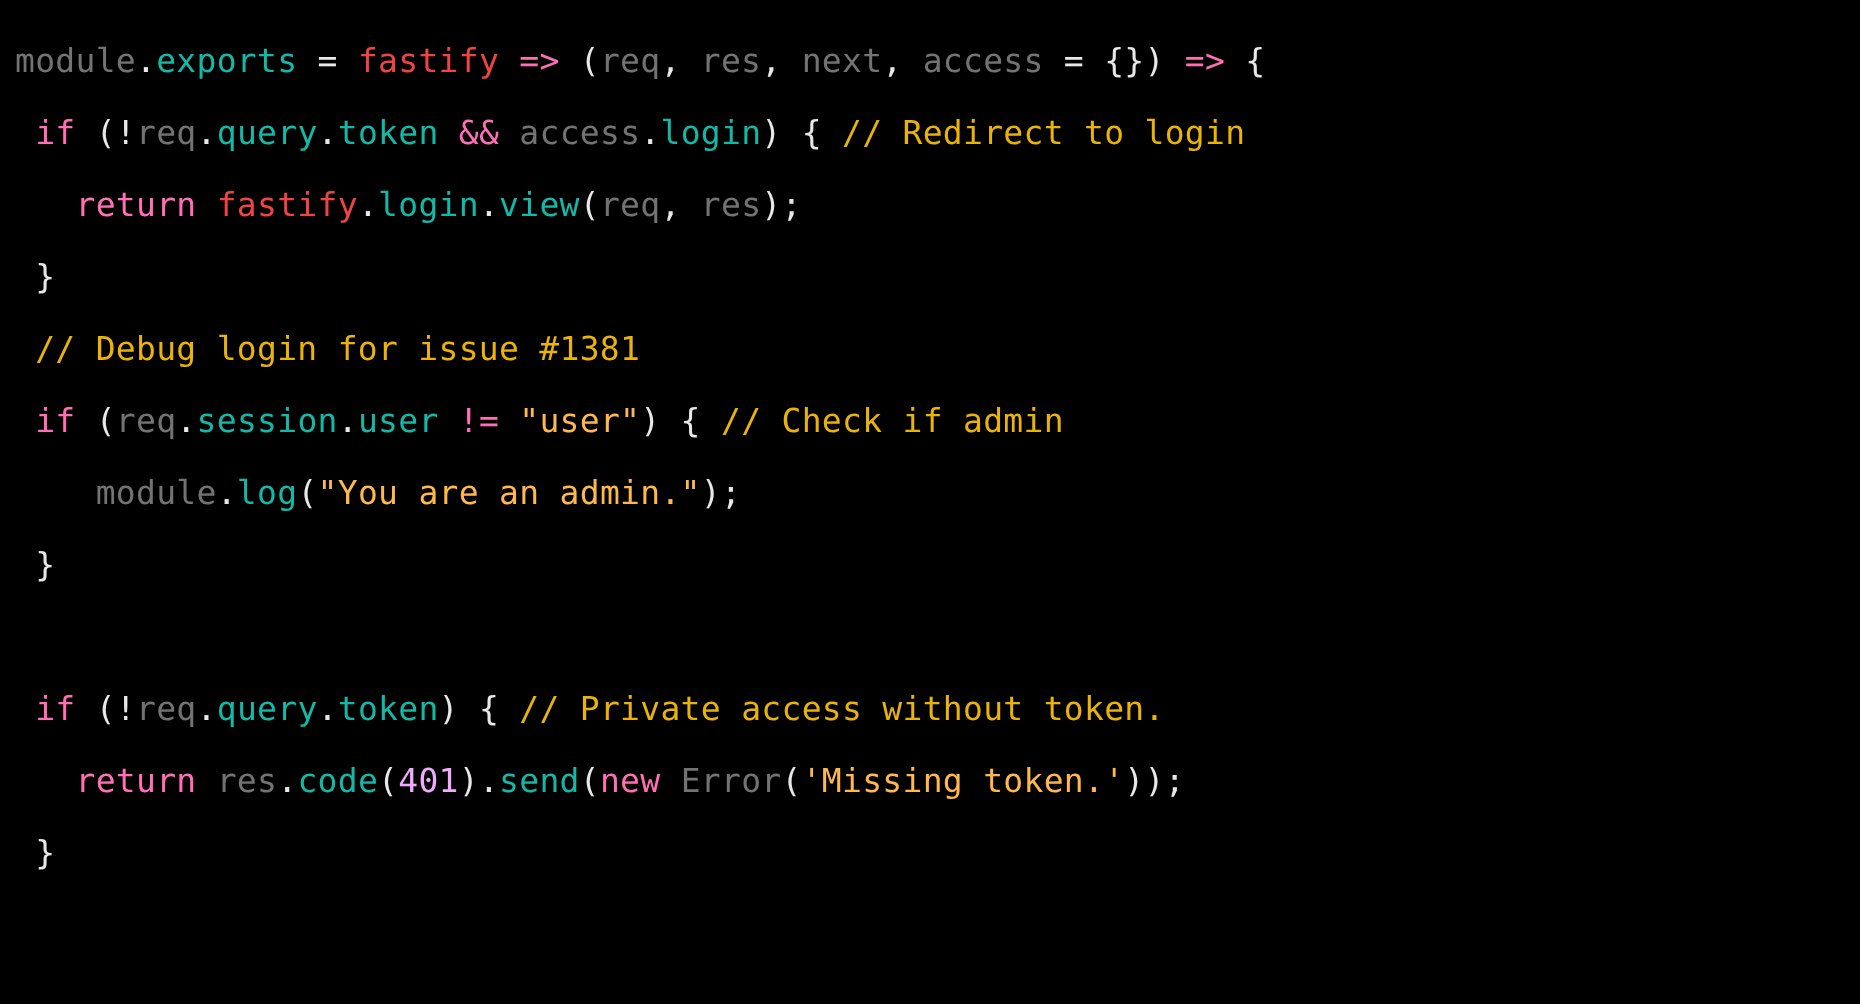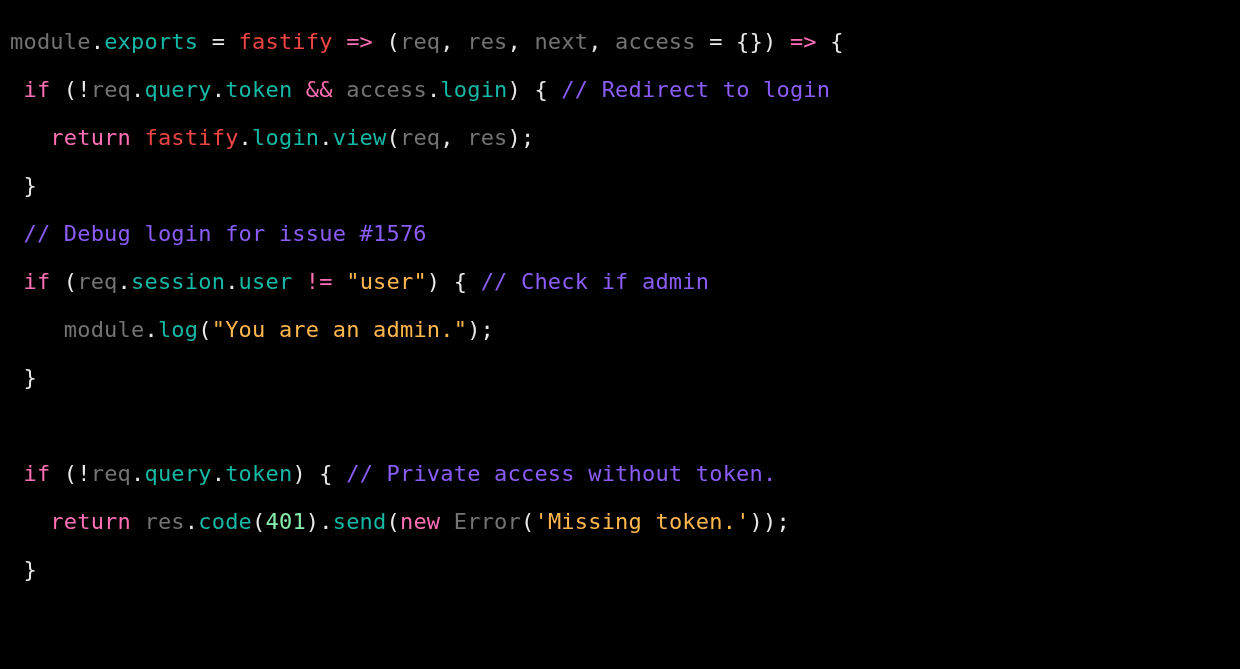--- a/index.html
+++ b/index.html
@@ -13,31 +13,31 @@
     white-space:pre;
     letter-spacing:0.2px;
   }
   .tok{display:inline}
   .c-default{color:#e8e8e8}
   .c-red{color:#737373}
   .c-teal{color:#14b8a6}
   .c-pink{color:#ff6fb5}
   .c-blue{color:#ef4444}
   .c-orange{color:#ffb84d}
-  .c-num{color:#86efac}
-  .c-comment{color:#8b5cf6}
+  .c-num{color:#f0abfc}
+  .c-comment{color:#eab308}
 </style>
 </head>
 <body>
 
 <pre class="code" id="code-block"><span><span class="tok c-red">module</span><span class="tok c-default">.</span><span class="tok c-teal">exports</span><span class="tok c-default"> = </span><span class="tok c-blue">fastify</span><span class="tok c-default"> </span><span class="tok c-pink">=&gt;</span><span class="tok c-default"> (</span><span class="tok c-red">req</span><span class="tok c-default">, </span><span class="tok c-red">res</span><span class="tok c-default">, </span><span class="tok c-red">next</span><span class="tok c-default">, </span><span class="tok c-red">access</span><span class="tok c-default"> = {}) </span><span class="tok c-pink">=&gt;</span><span class="tok c-default"> {</span></span>
 <span><span class="tok c-default"> </span><span class="tok c-pink">if</span><span class="tok c-default"> (!</span><span class="tok c-red">req</span><span class="tok c-default">.</span><span class="tok c-teal">query</span><span class="tok c-default">.</span><span class="tok c-teal">token</span><span class="tok c-default"> </span><span class="tok c-pink">&amp;&amp;</span><span class="tok c-default"> </span><span class="tok c-red">access</span><span class="tok c-default">.</span><span class="tok c-teal">login</span><span class="tok c-default">) { </span><span class="tok c-comment">// Redirect to login</span></span>
 <span><span class="tok c-default">   </span><span class="tok c-pink">return</span><span class="tok c-default"> </span><span class="tok c-blue">fastify</span><span class="tok c-default">.</span><span class="tok c-teal">login</span><span class="tok c-default">.</span><span class="tok c-teal">view</span><span class="tok c-default">(</span><span class="tok c-red">req</span><span class="tok c-default">, </span><span class="tok c-red">res</span><span class="tok c-default">);</span></span>
 <span><span class="tok c-default"> }</span></span>
-<span><span class="tok c-default"> </span><span class="tok c-comment">// Debug login for issue #1576</span></span>
+<span><span class="tok c-default"> </span><span class="tok c-comment">// Debug login for issue #1381</span></span>
 <span><span class="tok c-default"> </span><span class="tok c-pink">if</span><span class="tok c-default"> (</span><span class="tok c-red">req</span><span class="tok c-default">.</span><span class="tok c-teal">session</span><span class="tok c-default">.</span><span class="tok c-teal">user</span><span class="tok c-default"> </span><span class="tok c-pink">!=</span><span class="tok c-default"> </span><span class="tok c-orange">"user"</span><span class="tok c-default">) { </span><span class="tok c-comment">// Check if admin</span></span>
 <span><span class="tok c-default">    </span><span class="tok c-red">module</span><span class="tok c-default">.</span><span class="tok c-teal">log</span><span class="tok c-default">(</span><span class="tok c-orange">"You are an admin."</span><span class="tok c-default">);</span></span>
 <span><span class="tok c-default"> }</span></span>
 <span><span class="tok c-default"></span></span>
 <span><span class="tok c-default"> </span><span class="tok c-pink">if</span><span class="tok c-default"> (!</span><span class="tok c-red">req</span><span class="tok c-default">.</span><span class="tok c-teal">query</span><span class="tok c-default">.</span><span class="tok c-teal">token</span><span class="tok c-default">) { </span><span class="tok c-comment">// Private access without token.</span></span>
 <span><span class="tok c-default">   </span><span class="tok c-pink">return</span><span class="tok c-default"> </span><span class="tok c-red">res</span><span class="tok c-default">.</span><span class="tok c-teal">code</span><span class="tok c-default">(</span><span class="tok c-num">401</span><span class="tok c-default">).</span><span class="tok c-teal">send</span><span class="tok c-default">(</span><span class="tok c-pink">new</span><span class="tok c-default"> </span><span class="tok c-red">Error</span><span class="tok c-default">(</span><span class="tok c-orange">'Missing token.'</span><span class="tok c-default">));</span></span>
 <span><span class="tok c-default"> }</span></span>
 </pre>
 
 </body></html>

